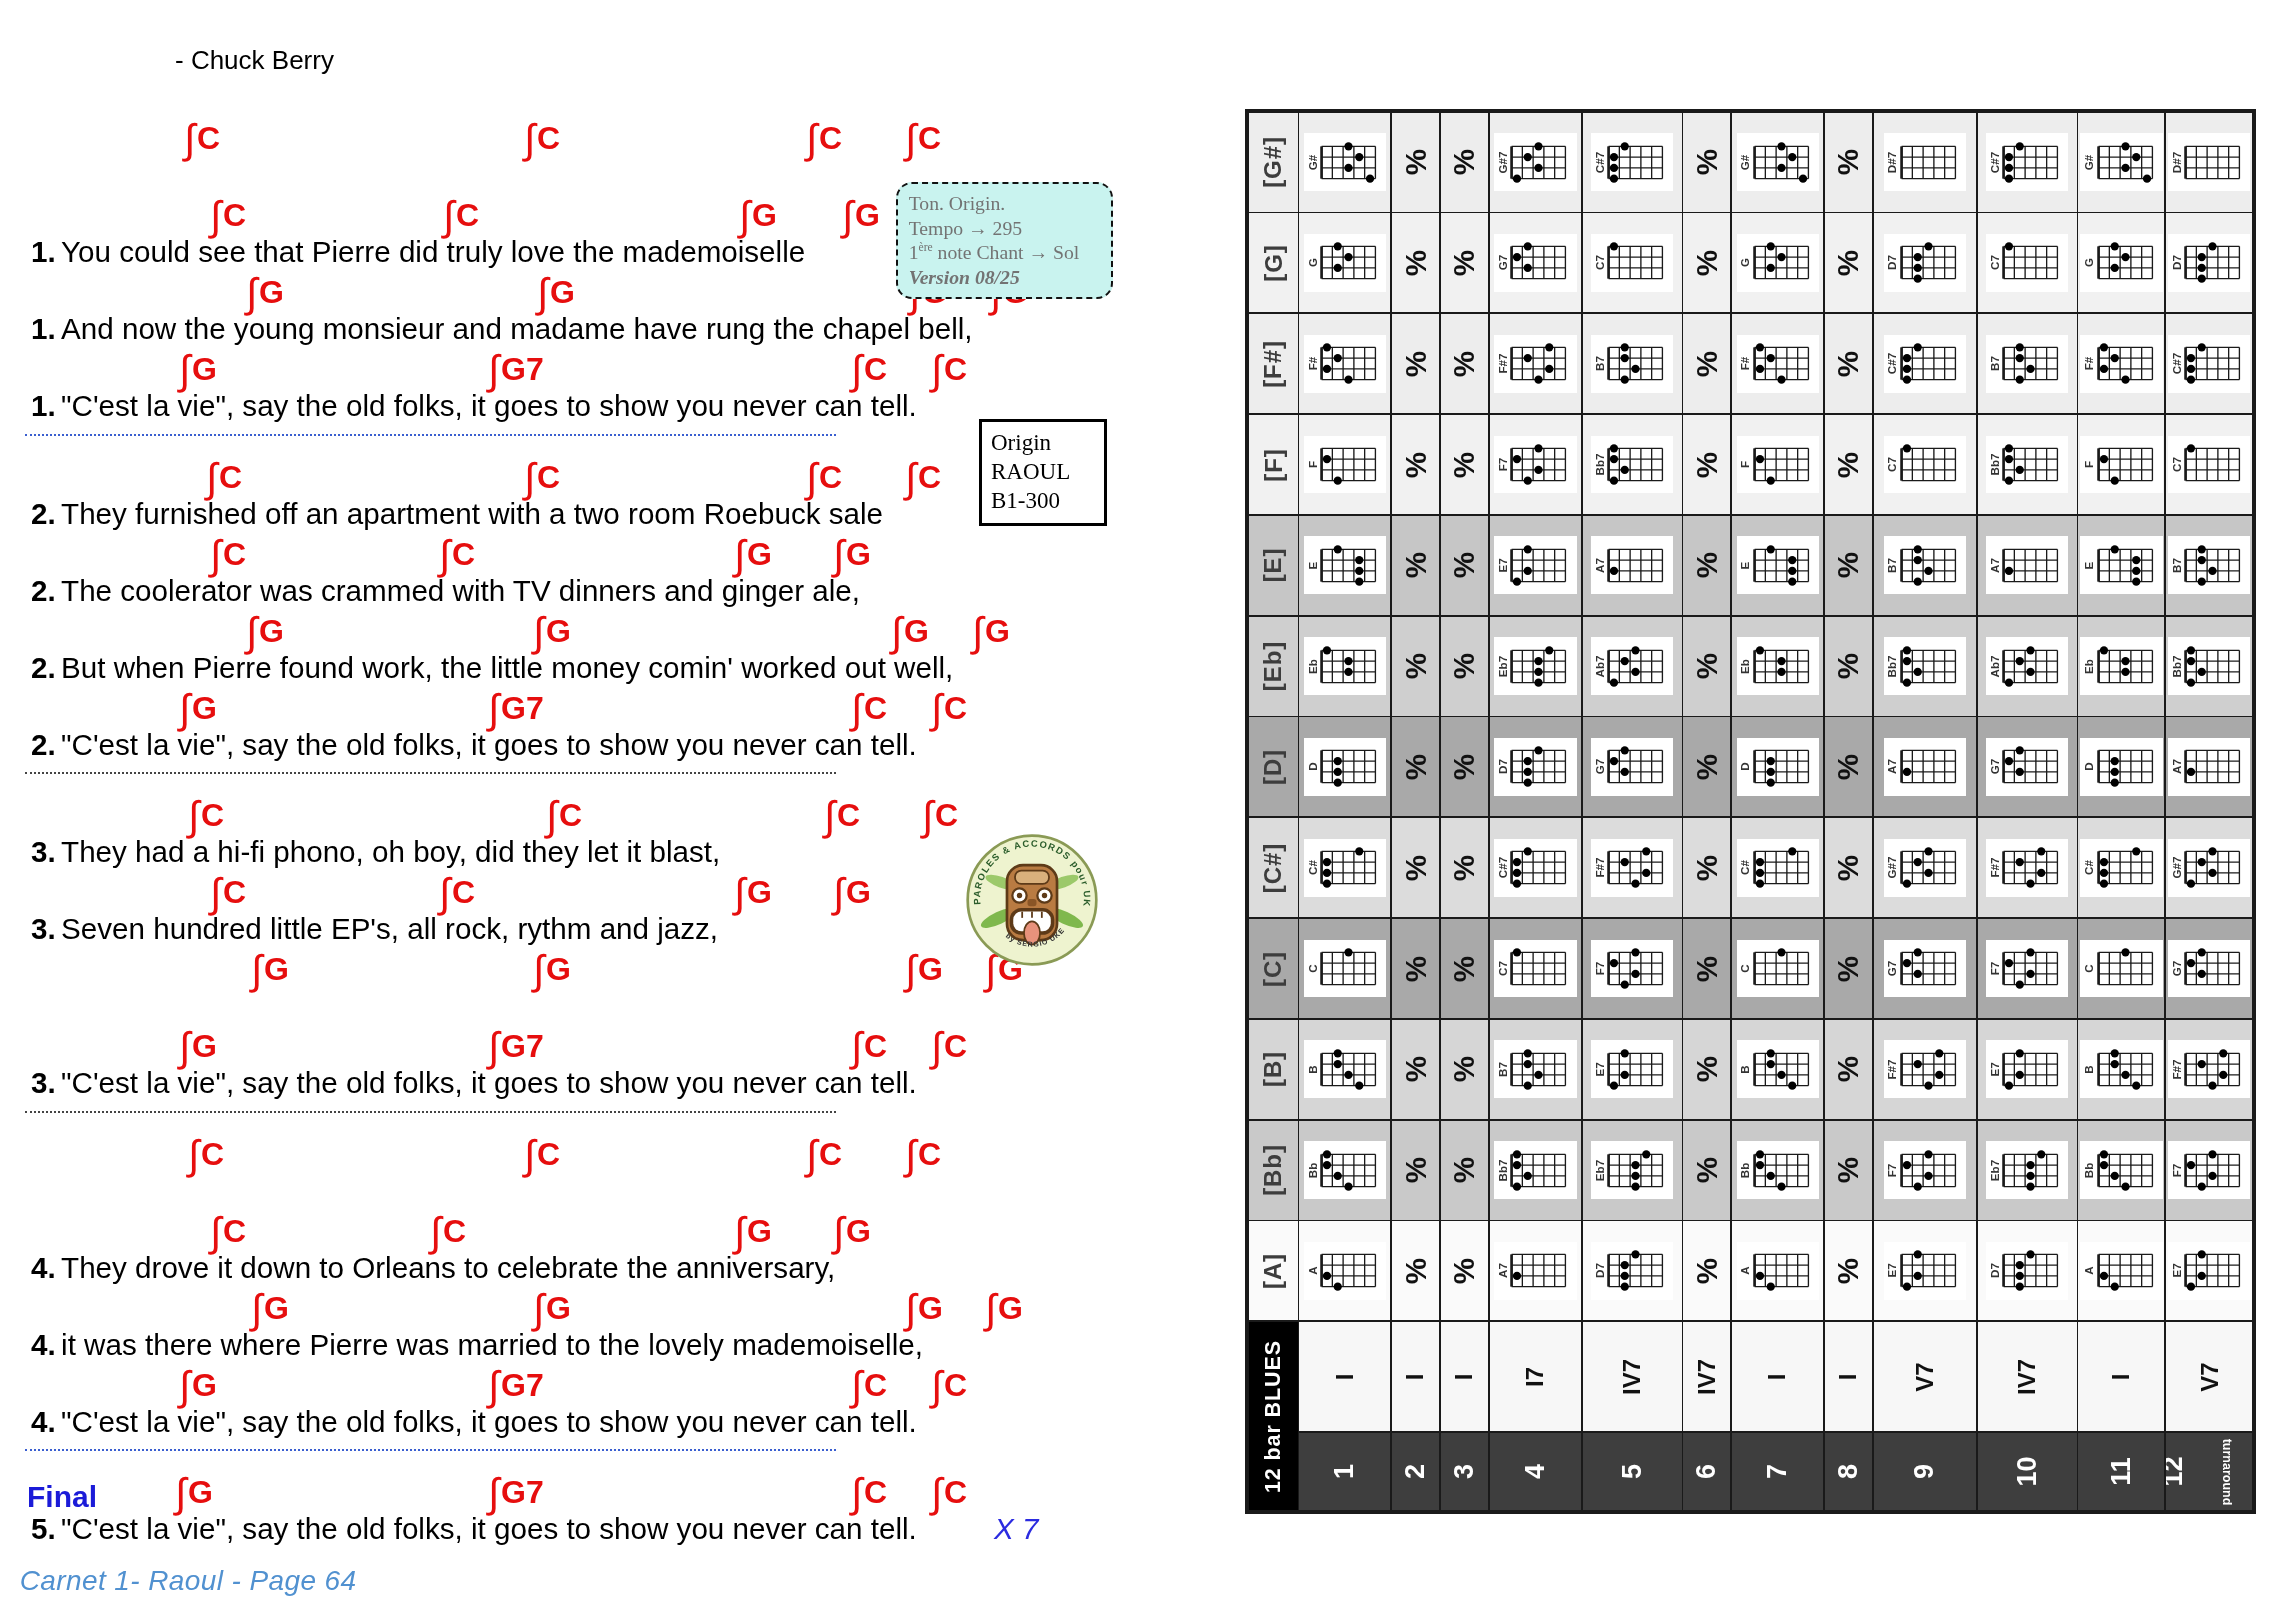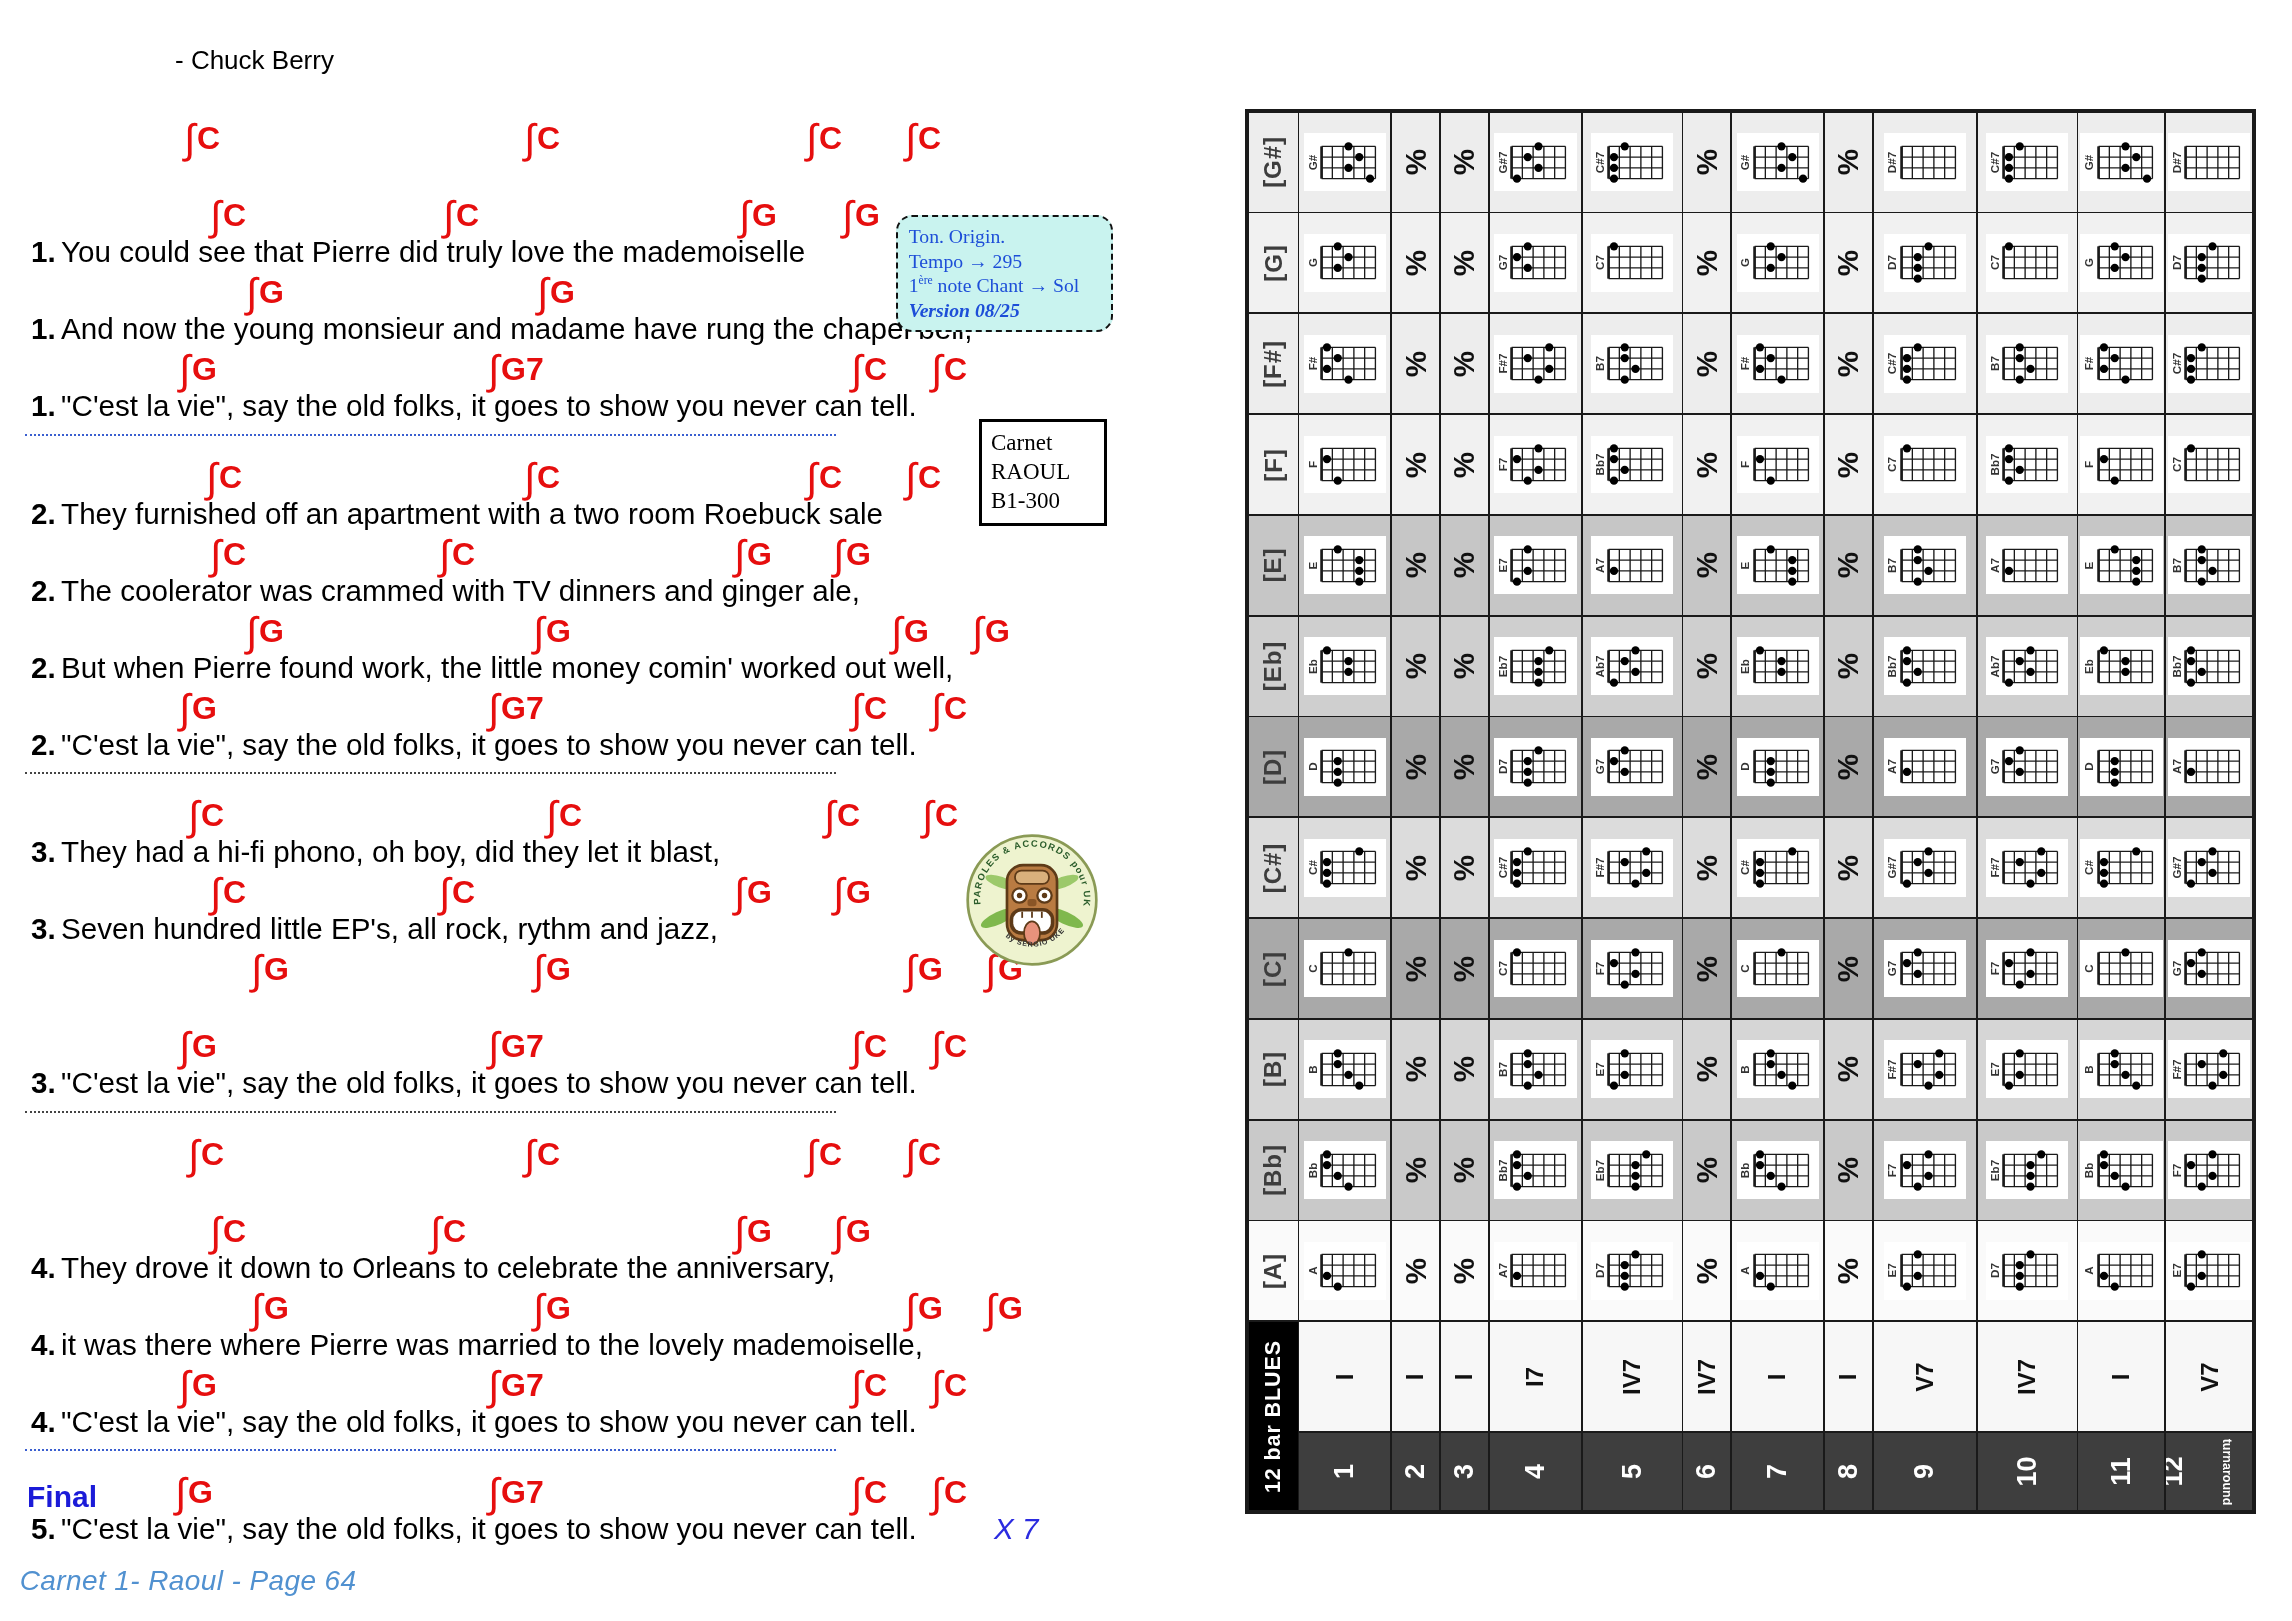--- a/index.html
+++ b/index.html
@@ -19,21 +19,21 @@
   .chord .nm{font-size:32px;line-height:1.05;}
   .lyric{position:absolute;top:36px;left:31px;font-size:29.6px;color:#000;white-space:nowrap;}
   .lyric b{font-weight:bold;margin-right:5.4px;}
   .verse-sep{height:25px;margin-top:3.6px;margin-left:25px;width:811px;border-top:2.7px dotted #3a5fd0;}
   .final-label{position:absolute;left:27px;top:3.6px;color:#1b1bd8;font-size:30px;font-weight:bold;}
   .repeat-note{position:absolute;left:963px;top:0;color:#2b2be0;font-size:29.6px;font-style:italic;}
 
   
   .info-box{position:absolute;left:896px;top:182px;width:192px;padding:7.2px 10.7px;
             background:#c9f3ef;border:2.2px dashed #111;border-radius:16px;
-            font-family:"Liberation Serif",serif;font-size:19.7px;color:#1d4ed8;line-height:1.25;margin-top:33px;}
+            font-family:"Liberation Serif",serif;font-size:19.7px;color:#737373;line-height:1.25;}
   .info-box .vline{font-weight:bold;font-style:italic;}
   .info-box sup{font-size:11.6px;}
   .version-box{position:absolute;left:979px;top:419px;width:104px;padding:7.2px 9px;
                background:#fff;border:3.6px solid #000;font-family:"Liberation Serif",serif;
                font-size:23px;color:#000;line-height:1.25;}
   .footer{position:absolute;left:19.7px;top:1565px;color:#5191d0;font-size:28px;font-style:italic;letter-spacing:0.4px;}
   .logo{position:absolute;left:965px;top:833px;width:134px;height:134px;}
 
   
   #grid{position:absolute;left:1245px;top:109px;display:grid;gap:1.8px;background:#1a1a1a;
@@ -392,21 +392,21 @@
     </div>
 
   <div class="info-box">
     <div>Ton. Origin.</div>
     <div>Tempo → 295</div>
     <div><span>1</span><sup>ère</sup><span> note Chant → Sol</span></div>
     <div class="vline">Version 08/25</div>
   </div>
 
   <div class="version-box">
-    <div>Carnet</div>
+    <div>Origin</div>
     <div>RAOUL</div>
     <div>B1-300</div>
   </div>
 
   <div class="logo">
     <svg viewBox="0 0 150 150" width="134" height="134">
       <defs>
         <path id="arcTop" d="M 18,84 A 58,58 0 1 1 132,84" fill="none"></path>
         <path id="arcBot" d="M 34,102 A 46,46 0 0 0 116,102" fill="none"></path>
       </defs>

